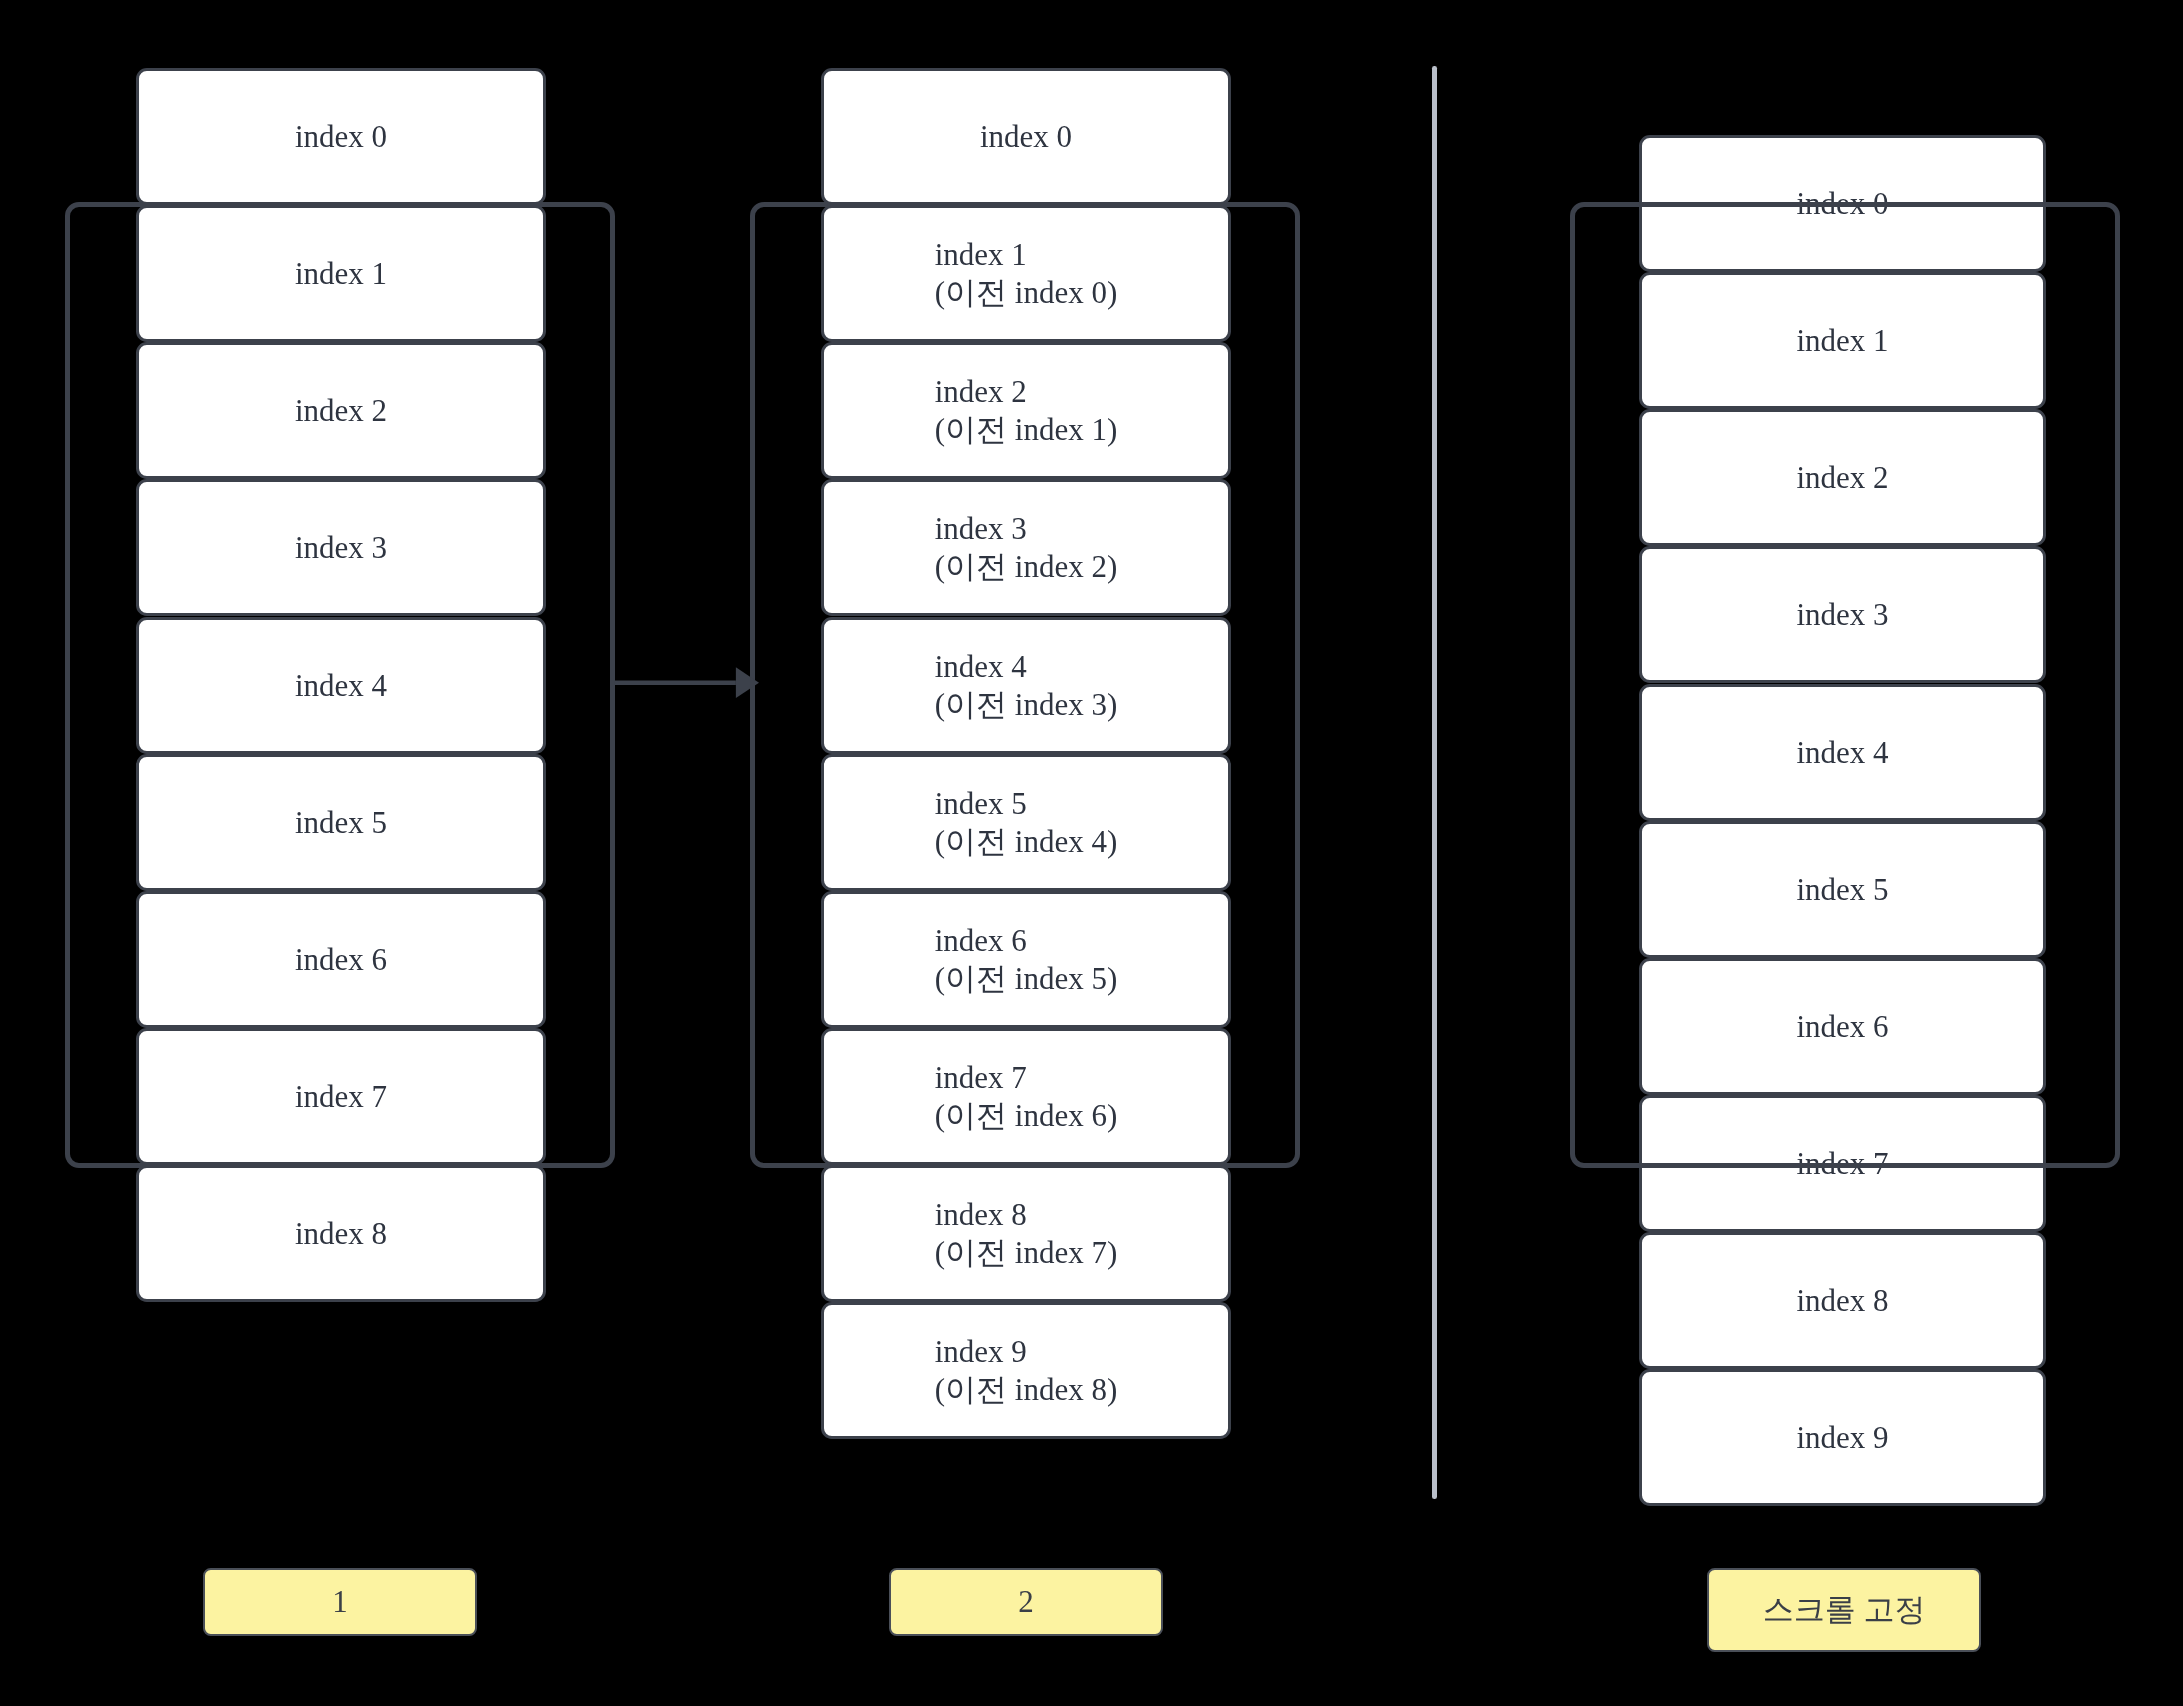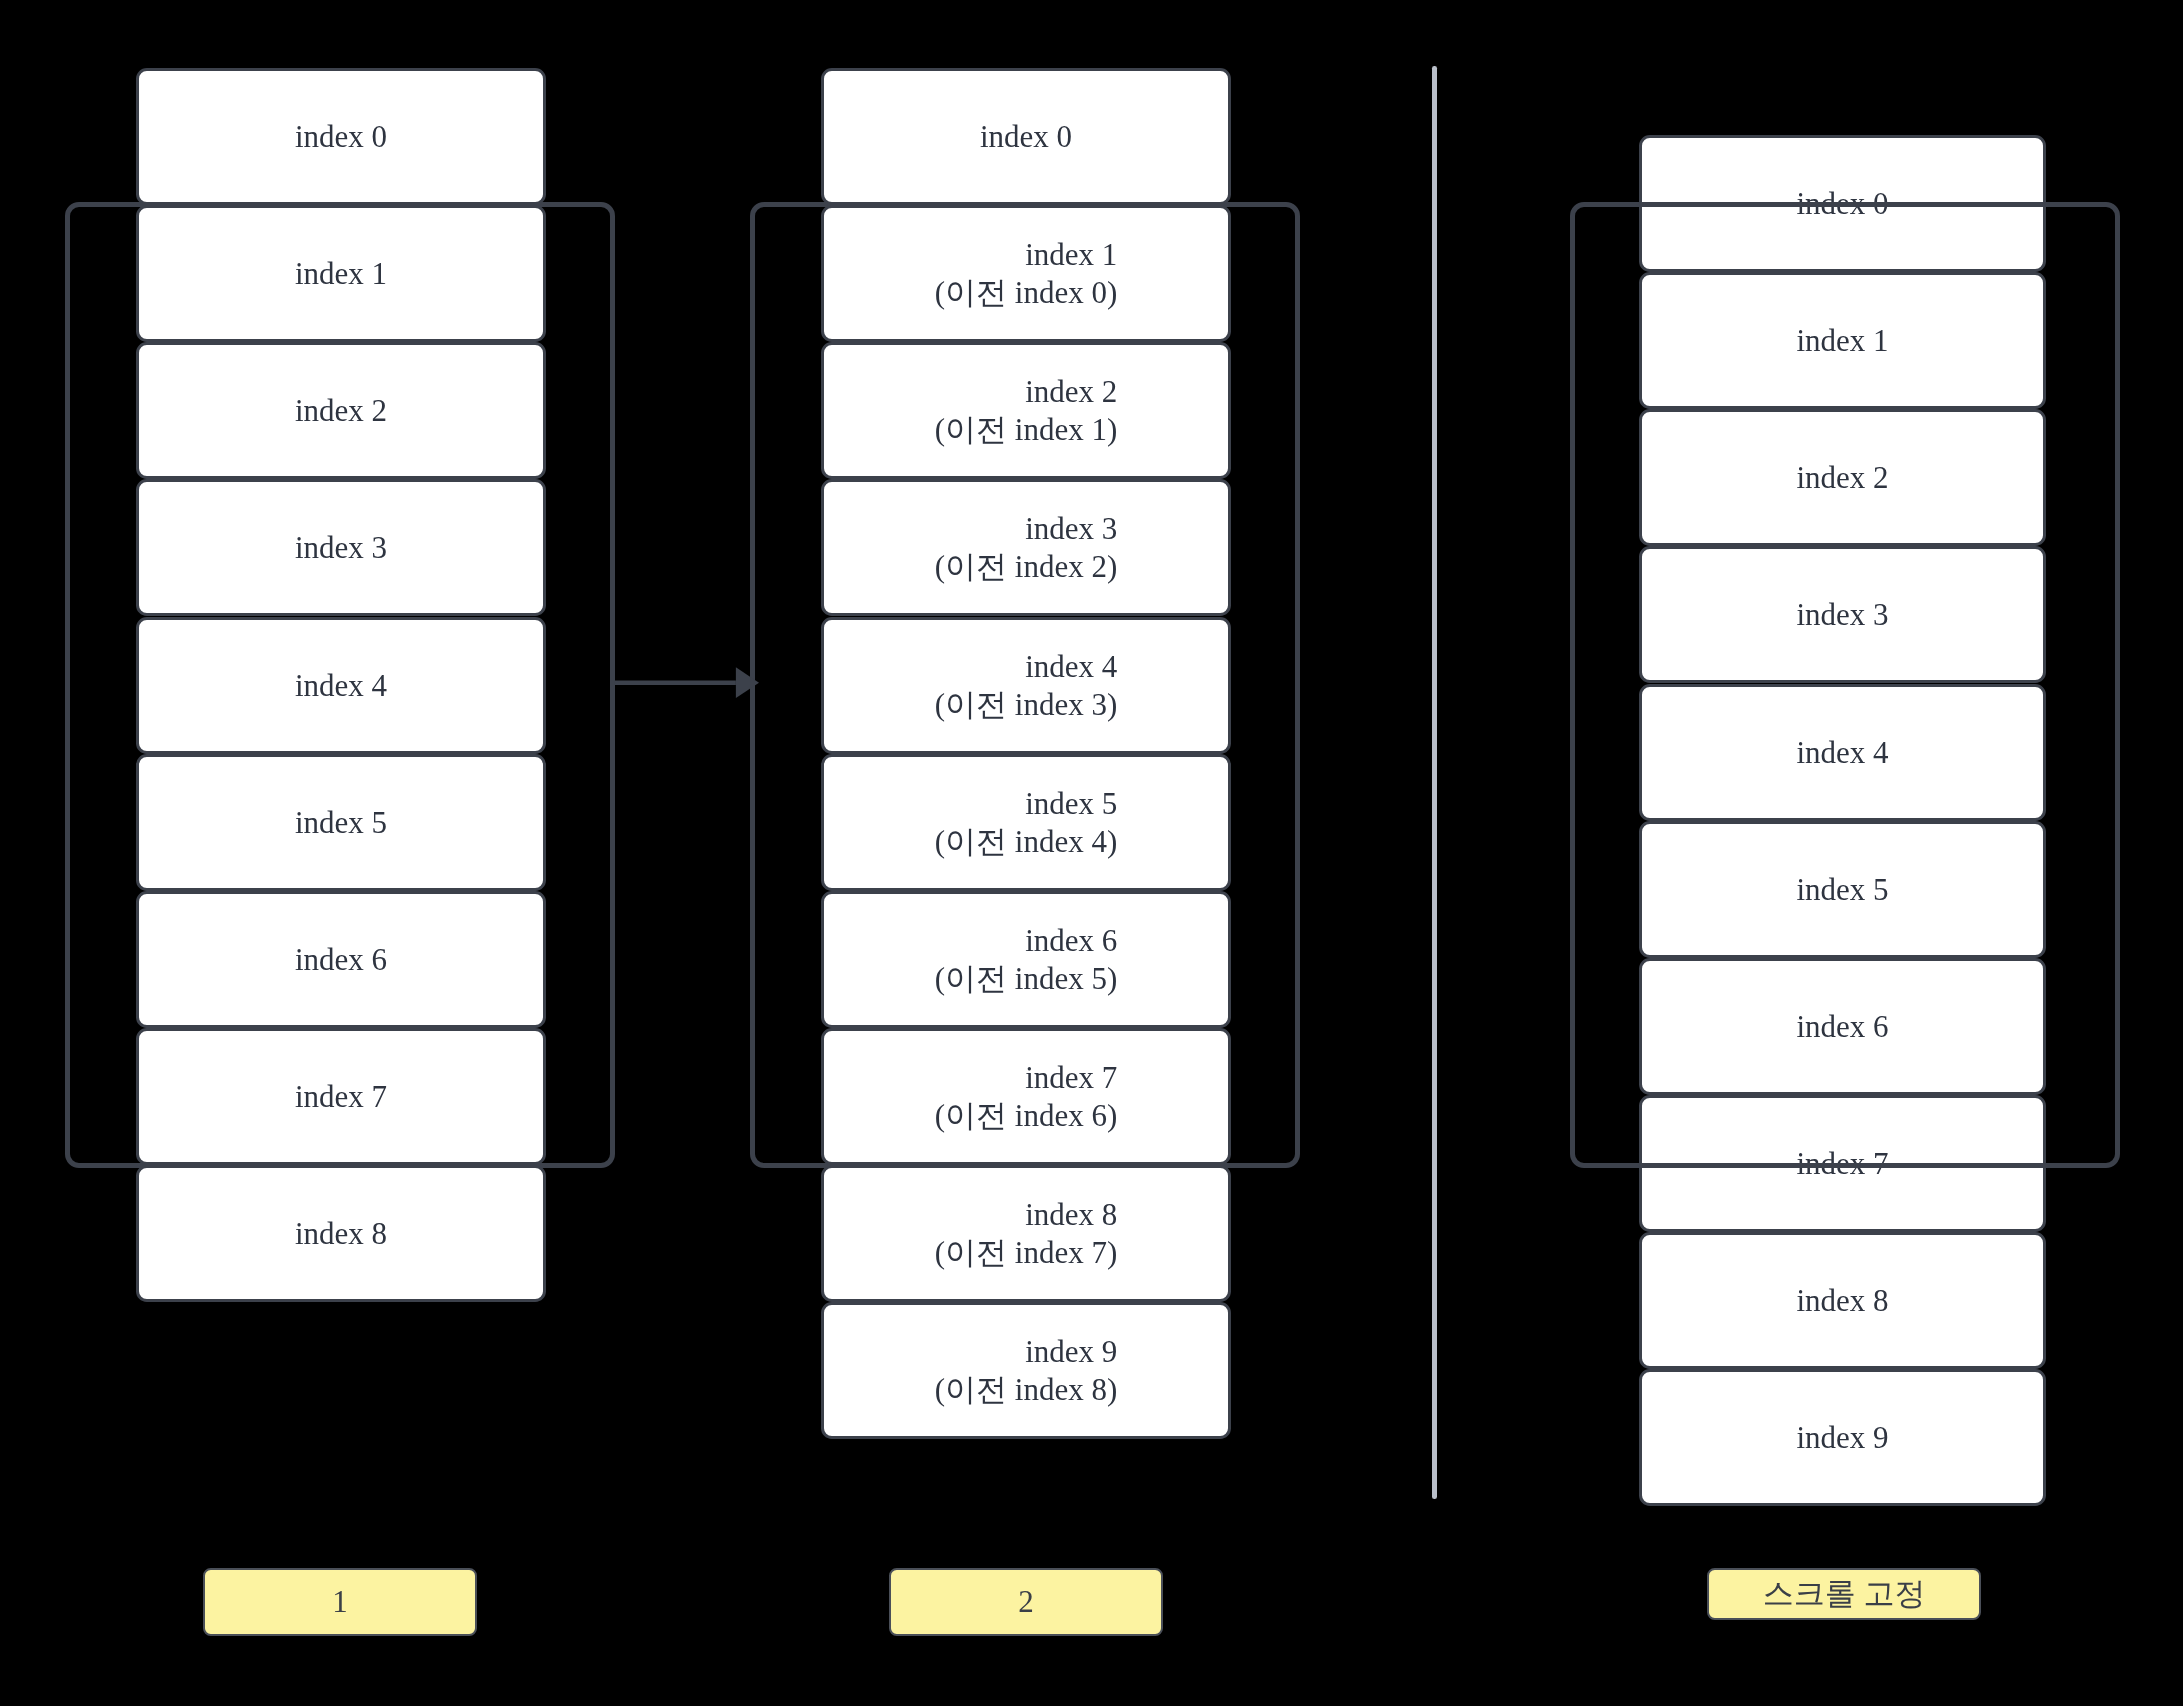--- a/index.html
+++ b/index.html
@@ -11,21 +11,21 @@
   
   .box{
     position:absolute;
     background:#ffffff;
     border:3.1px solid #3c414b;
     border-radius:10.8px;
     box-sizing:border-box;
     display:flex;
     align-items:center;
     justify-content:center;
-    text-align:right;
+    text-align:left;
     color:#2e3440;
     font-size:31px;
     line-height:1.22;
     white-space:pre-line;
   }
 
   
   .viewport{
     position:absolute;
     border:5.4px solid #3c414b;
@@ -114,16 +114,16 @@
   <div class="box" style="left:1639px;top:821px;width:407px;height:137px;">index 5</div>
   <div class="box" style="left:1639px;top:958px;width:407px;height:137px;">index 6</div>
   <div class="box" style="left:1639px;top:1095px;width:407px;height:137px;">index 7</div>
   <div class="box" style="left:1639px;top:1232px;width:407px;height:137px;">index 8</div>
   <div class="box" style="left:1639px;top:1369px;width:407px;height:137px;">index 9</div>
 
   <div class="viewport over" style="left:1570px;top:202px;width:550px;height:966px;"></div>
 
   <div class="btn" style="left:203px;top:1568px;width:274px;height:68px;">1</div>
   <div class="btn" style="left:889px;top:1568px;width:274px;height:68px;">2</div>
-  <div class="btn" style="left:1707px;top:1568px;width:274px;height:52px;">스크롤 고정</div>
+  <div class="btn" style="left:1707px;top:1568px;width:274px;height:84px;">스크롤 고정</div>
 
 </div>
 
 
 </body></html>

